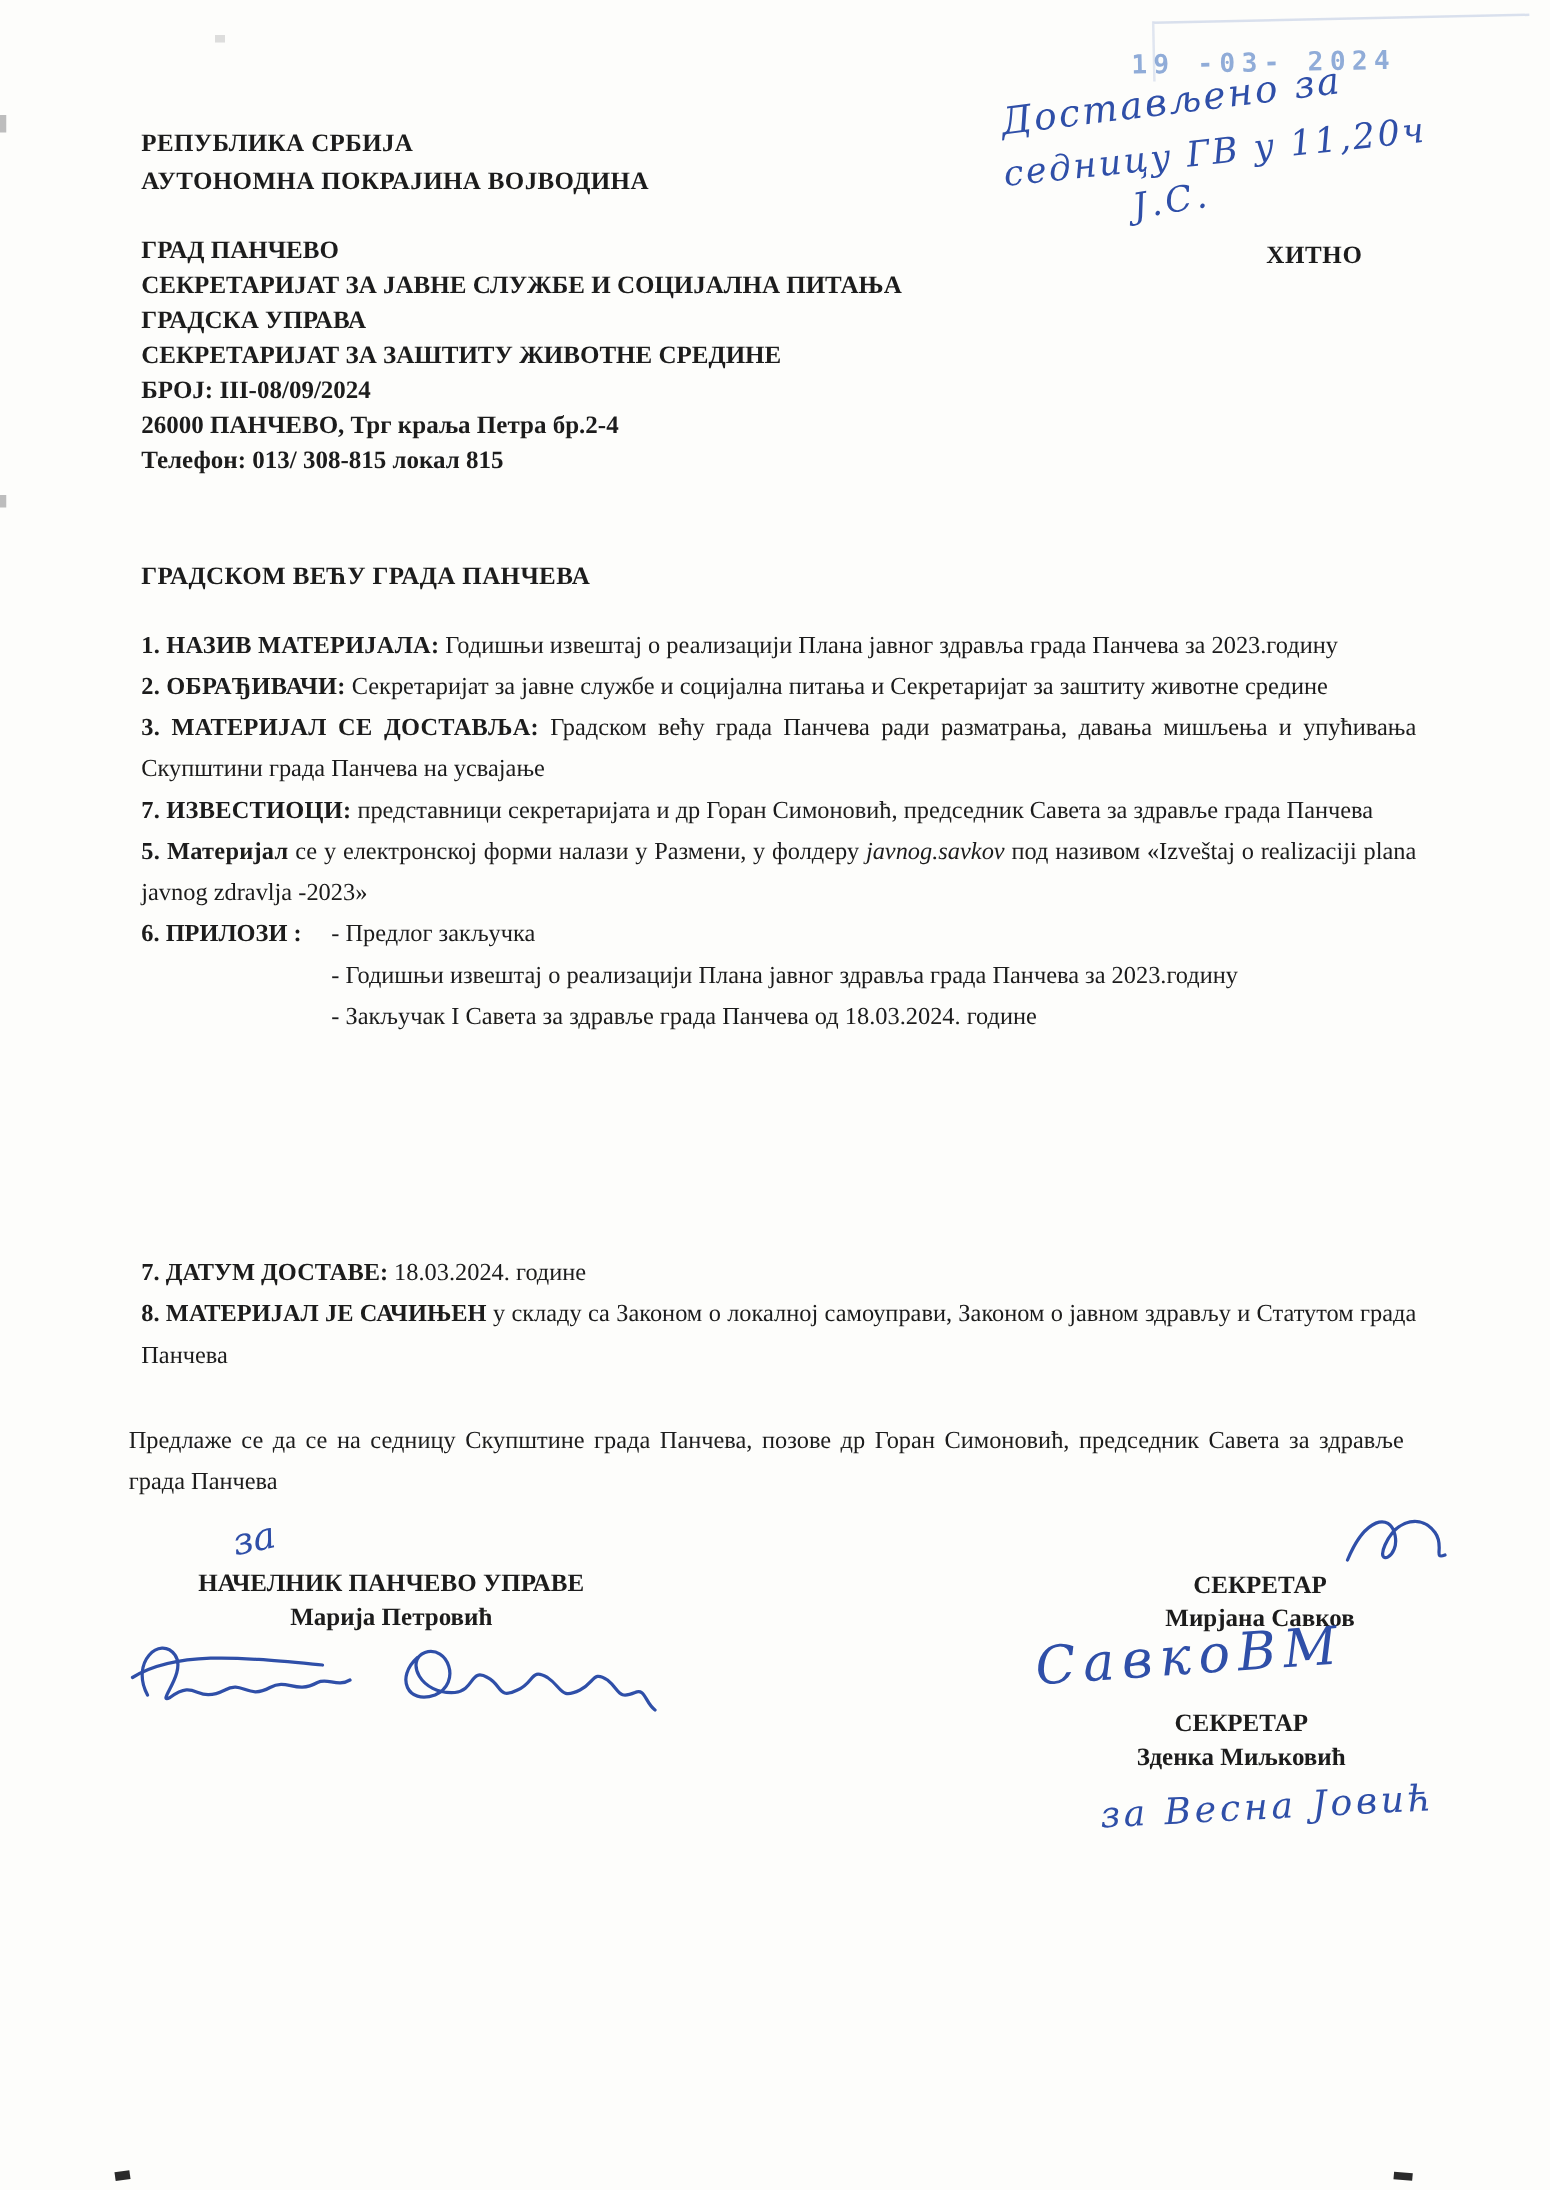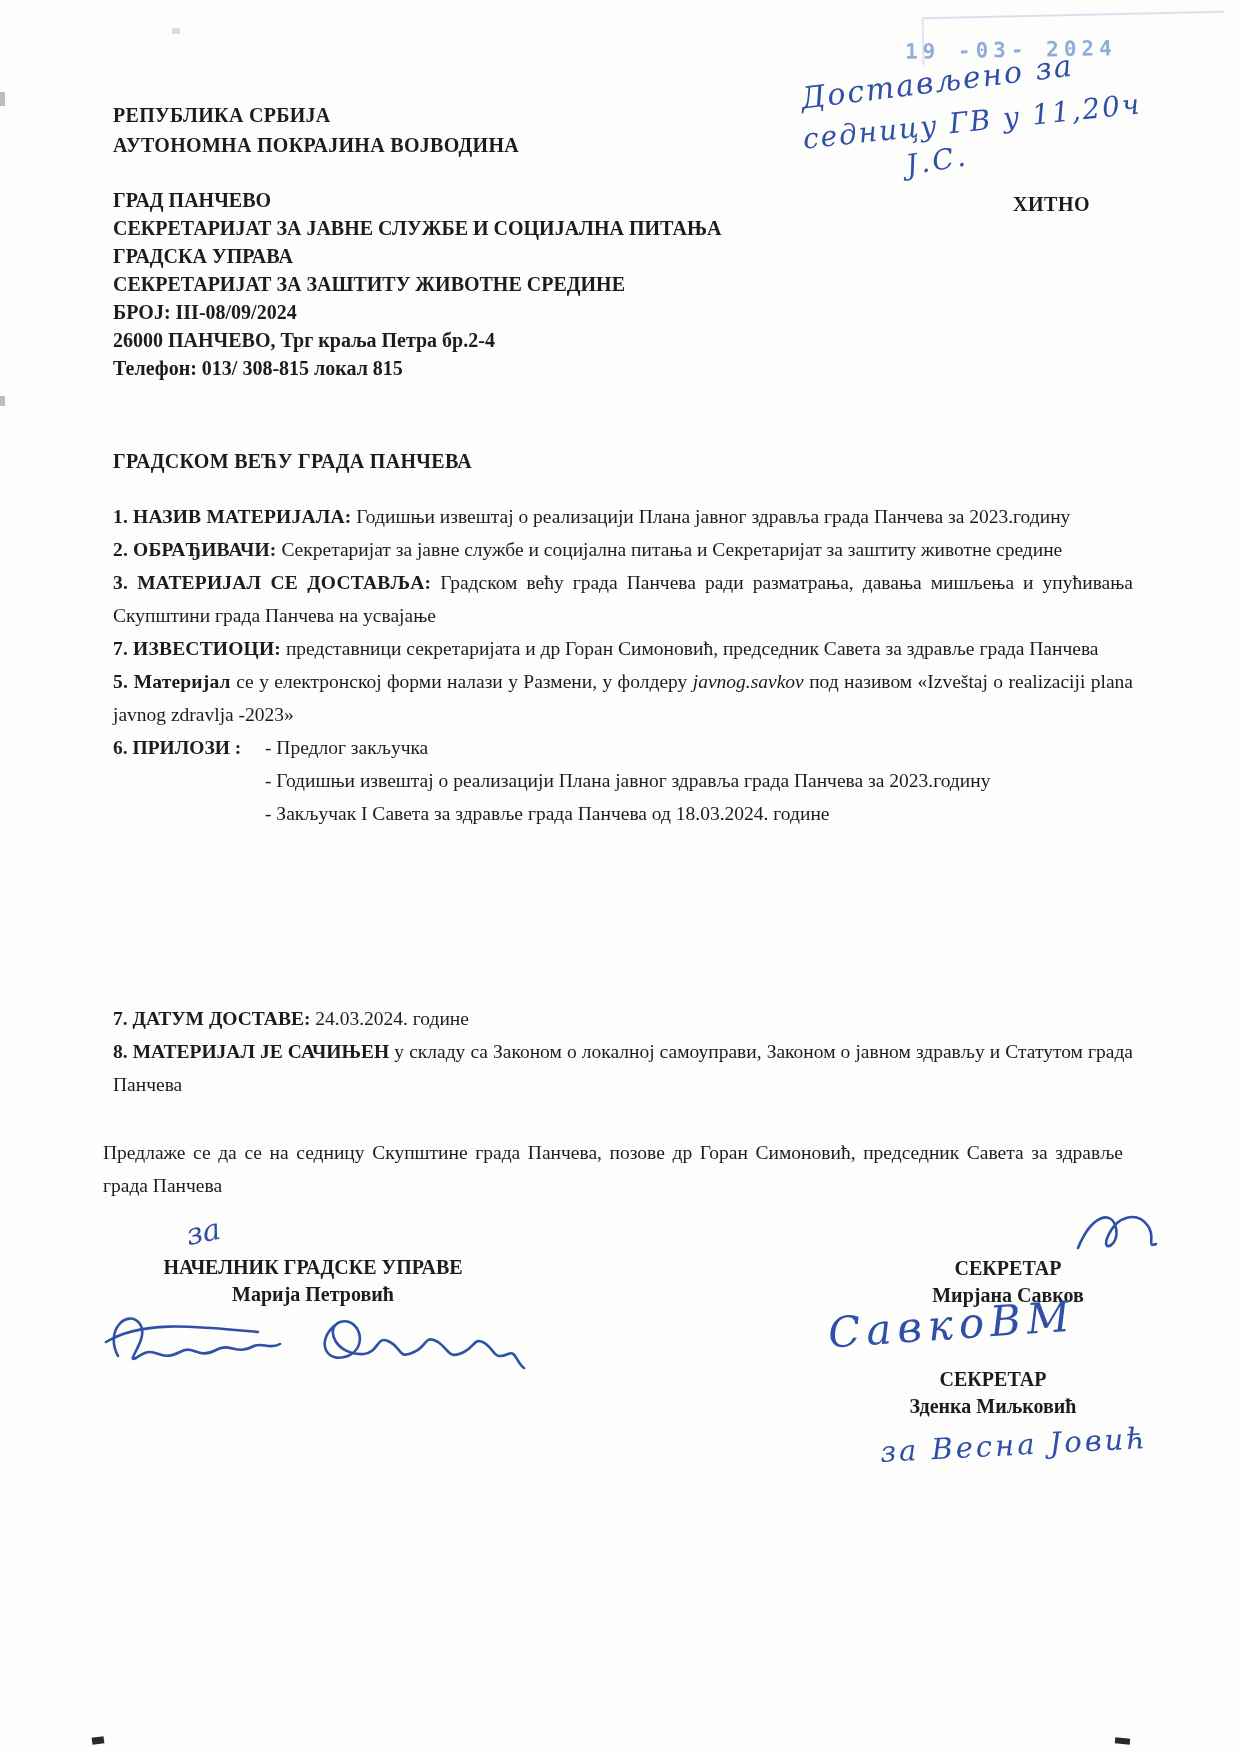--- a/index.html
+++ b/index.html
@@ -94,29 +94,29 @@
       <div class="item6-label">6. ПРИЛОЗИ :</div>
       <div class="item6-bullets">
         <p>- Предлог закључка</p>
         <p>-  Годишњи извештај о реализацији Плана јавног здравља града Панчева за 2023.годину</p>
         <p>- Закључак I Савета за здравље  града Панчева од  18.03.2024. године</p>
       </div>
     </div>
   </div>
 
   <div class="block78">
-    <p><b>7. ДАТУМ ДОСТАВЕ:</b> <span>24.03.2024. године</span></p>
+    <p><b>7. ДАТУМ ДОСТАВЕ:</b> <span>18.03.2024. године</span></p>
     <p><b>8. МАТЕРИЈАЛ ЈЕ САЧИЊЕН</b> <span>у складу са Законом о локалној самоуправи, Законом о јавном здрављу и Статутом града Панчева</span></p>
   </div>
 
   <div class="proposal">Предлаже се да се на седницу Скупштине града Панчева, позове др Горан Симоновић, председник Савета за здравље града Панчева</div>
 
   <div class="hand sig-left-za">за</div>
   <div class="sig-left">
-    <div class="sig-title">НАЧЕЛНИК ГРАДСКЕ УПРАВЕ</div>
+    <div class="sig-title">НАЧЕЛНИК ПАНЧЕВО УПРАВЕ</div>
     <div class="sig-title">Марија Петровић</div>
   </div>
   <svg class="sig sig-left-svg" width="430" height="92" viewBox="0 0 430 92">
     <path d="M20,60 C6,34 30,12 42,28 C52,42 26,68 38,62 C60,46 58,68 82,56 C96,48 100,64 118,54 C132,46 138,60 156,50 C164,46 172,54 182,48"></path>
     <path d="M8,46 C44,24 96,30 160,36"></path>
     <path d="M236,30 C218,46 228,68 250,60 C272,50 260,20 242,26 C226,32 238,60 266,58 C282,56 278,38 292,46 C304,52 300,64 316,56 C330,50 326,38 340,46 C352,54 350,64 366,56 C378,50 376,40 388,48 C398,56 396,64 410,58 C418,54 418,66 426,72"></path>
   </svg>
 
   <svg class="sig flourish-svg" width="100" height="58" viewBox="0 0 100 58">
     <path d="M8,46 C22,12 42,8 46,26 C50,44 30,52 38,34 C48,12 68,10 78,24 C86,35 76,46 86,42"></path>

